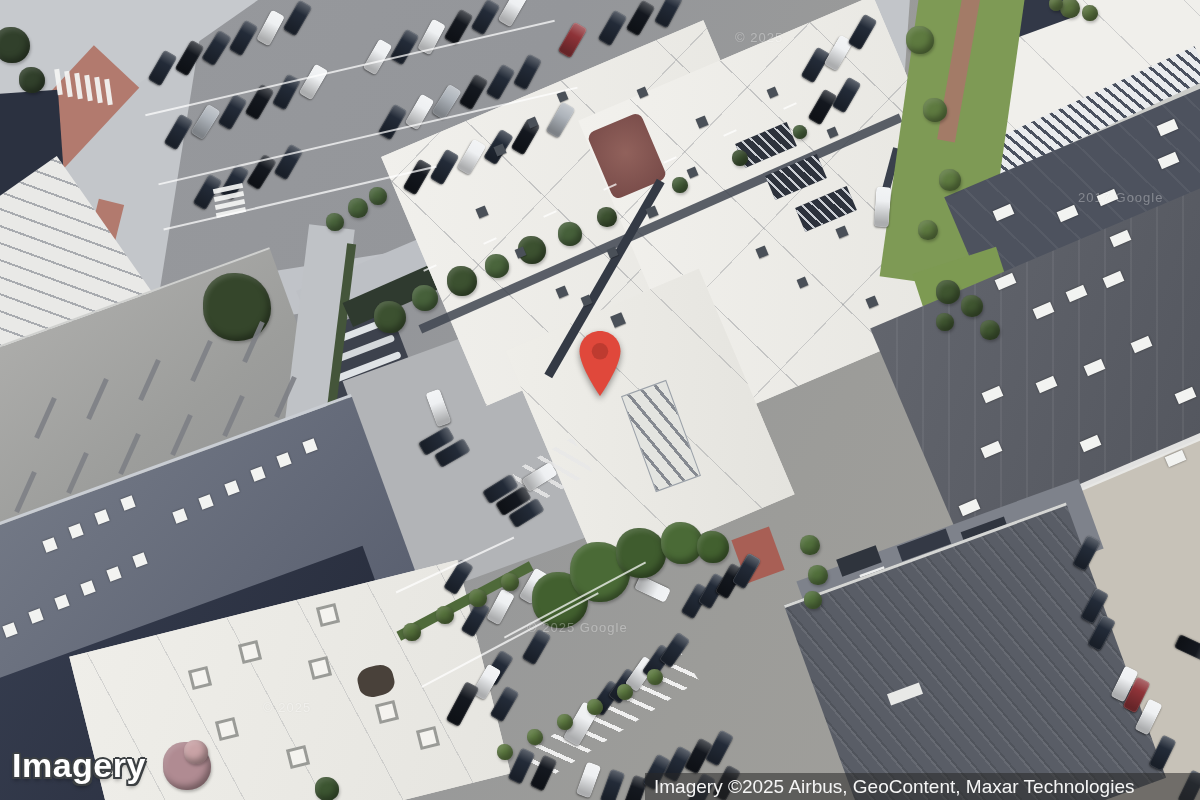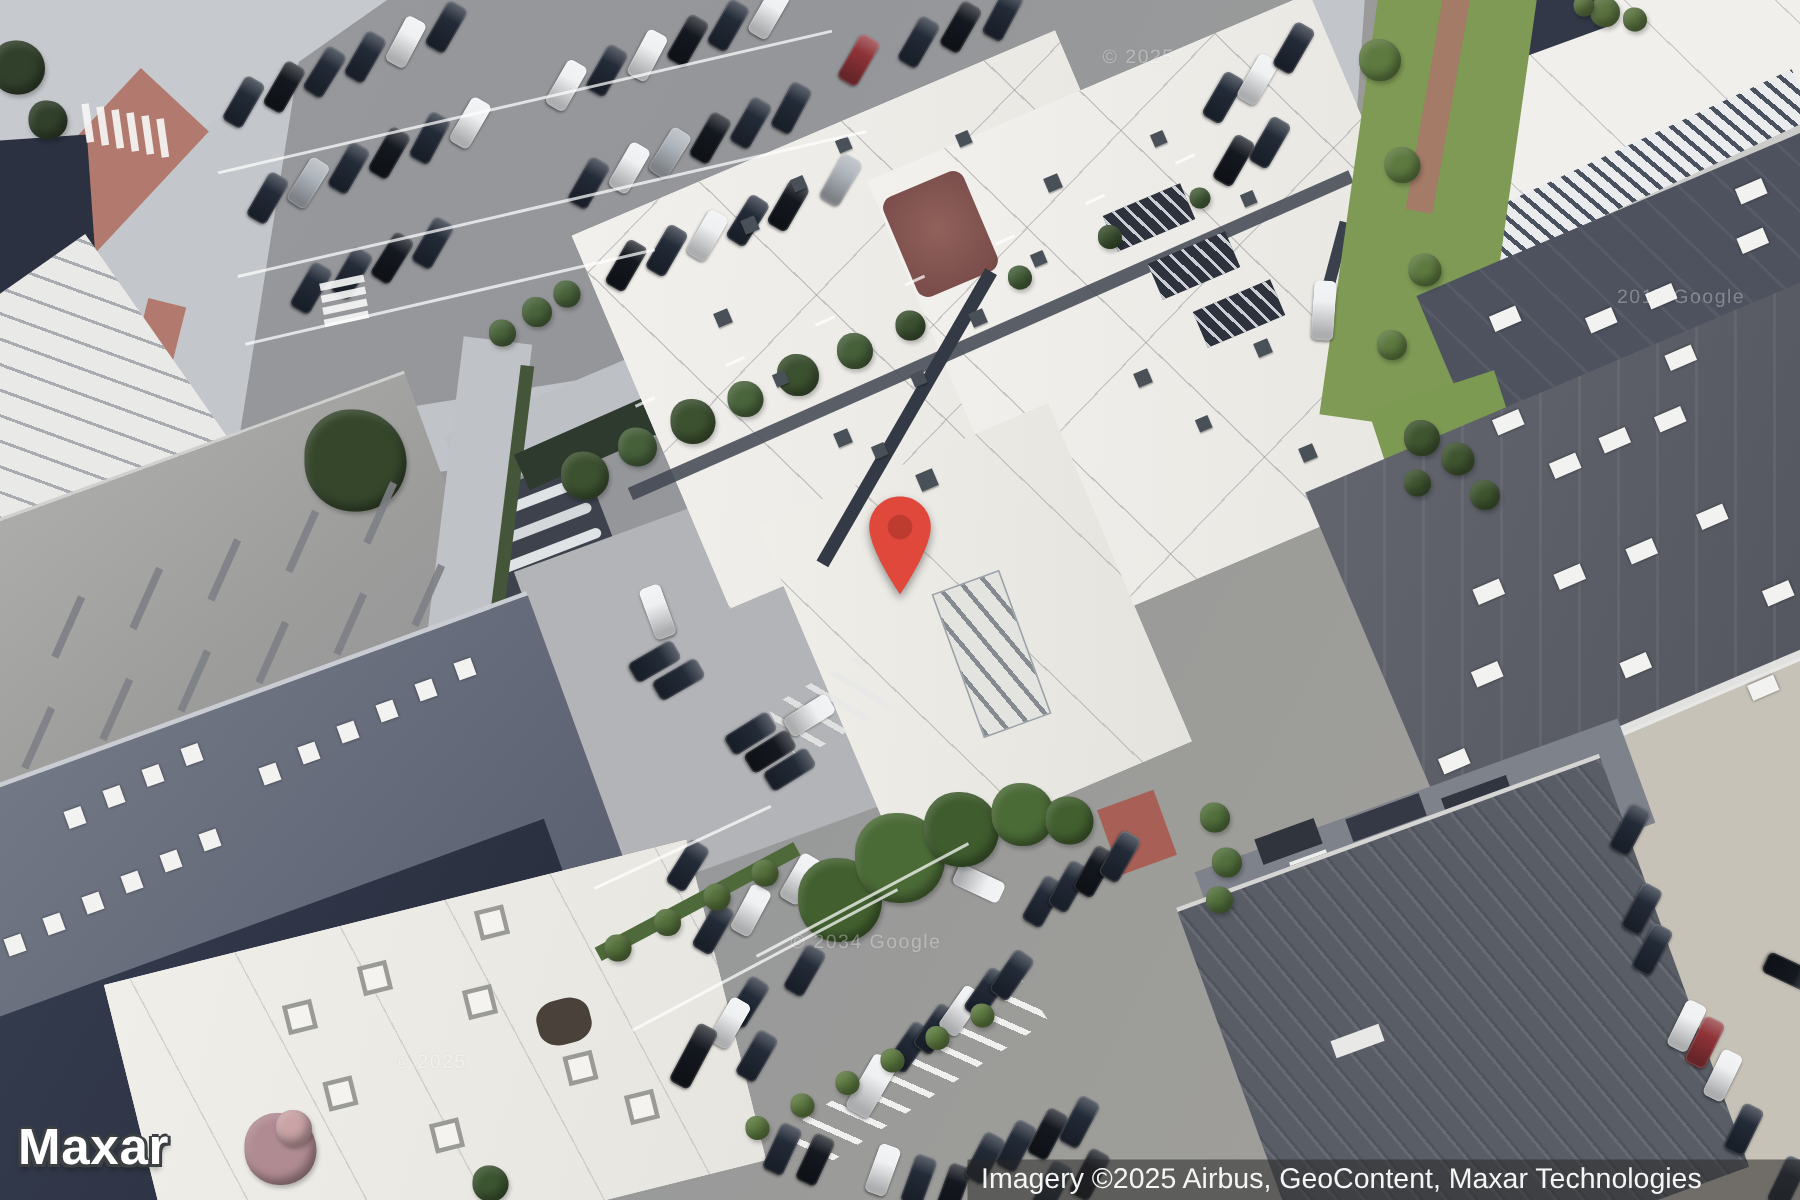--- a/index.html
+++ b/index.html
@@ -338,28 +338,28 @@
       <div class="line" style="left: 543px; top: 213px; width: 14px; height: 2px; transform: rotate(-24deg);"></div>
       <div class="line" style="left: 603px; top: 186px; width: 14px; height: 2px; transform: rotate(-24deg);"></div>
       <div class="line" style="left: 663px; top: 159px; width: 14px; height: 2px; transform: rotate(-24deg);"></div>
       <div class="line" style="left: 723px; top: 132px; width: 14px; height: 2px; transform: rotate(-24deg);"></div>
       <div class="line" style="left: 783px; top: 105px; width: 14px; height: 2px; transform: rotate(-24deg);"></div>
       <div class="line" style="left: 410px; top: 639px; width: 200px; height: 2px; transform: rotate(-28deg);"></div>
       <div class="line" style="left: 495px; top: 599px; width: 160px; height: 2px; transform: rotate(-28deg);"></div>
       <div class="watermark" style="left: 735px; top: 30px; width: auto; height: auto;">© 2025</div>
       <div class="watermark" style="left: 1078px; top: 190px; width: auto; height: auto;">2017 Google</div>
       <div class="watermark" style="left: 263px; top: 700px; width: auto; height: auto;">© 2025</div>
-      <div class="watermark" style="left: 527px; top: 620px; width: auto; height: auto;">© 2034 Google</div>
+      <div class="watermark" style="left: 527px; top: 620px; width: auto; height: auto;">© 2025 Google</div>
     </div>
 
   <div id="marker">
     <svg width="46" height="72" viewBox="0 0 24 36" xmlns="http://www.w3.org/2000/svg">
       <path class="pin-body" d="M12 0.8 C6 0.8 1.3 5.5 1.3 11.4 c0 8 10.7 23.4 10.7 23.4 s10.7-15.4 10.7-23.4 C22.7 5.5 18 0.8 12 0.8 z"></path>
       <circle class="pin-inner" cx="12" cy="11.4" r="4.3"></circle>
     </svg>
   </div>
 
-  <div id="google-logo">Maxar</div>
+  <div id="google-logo">Imagery</div>
   <div id="attribution-bar">
     <span>Imagery ©2025 Airbus, GeoContent, Maxar Technologies</span>
   </div>
 
 </div>
 
 </body></html>

